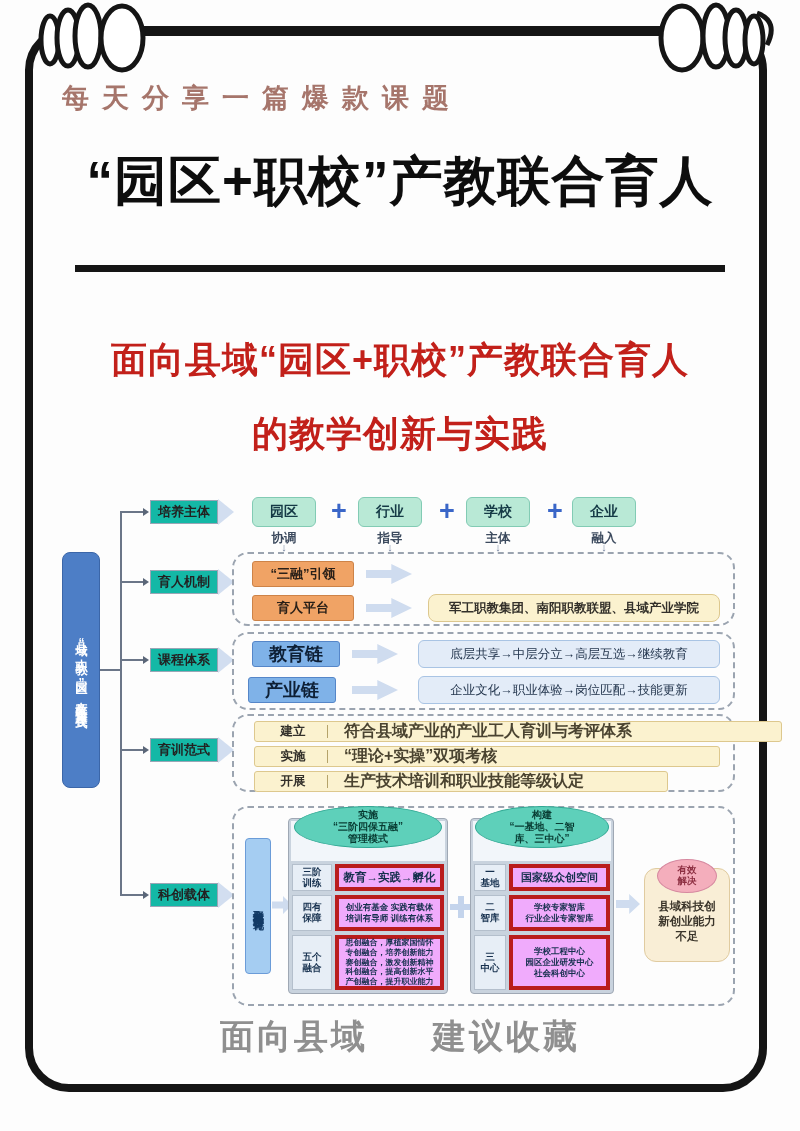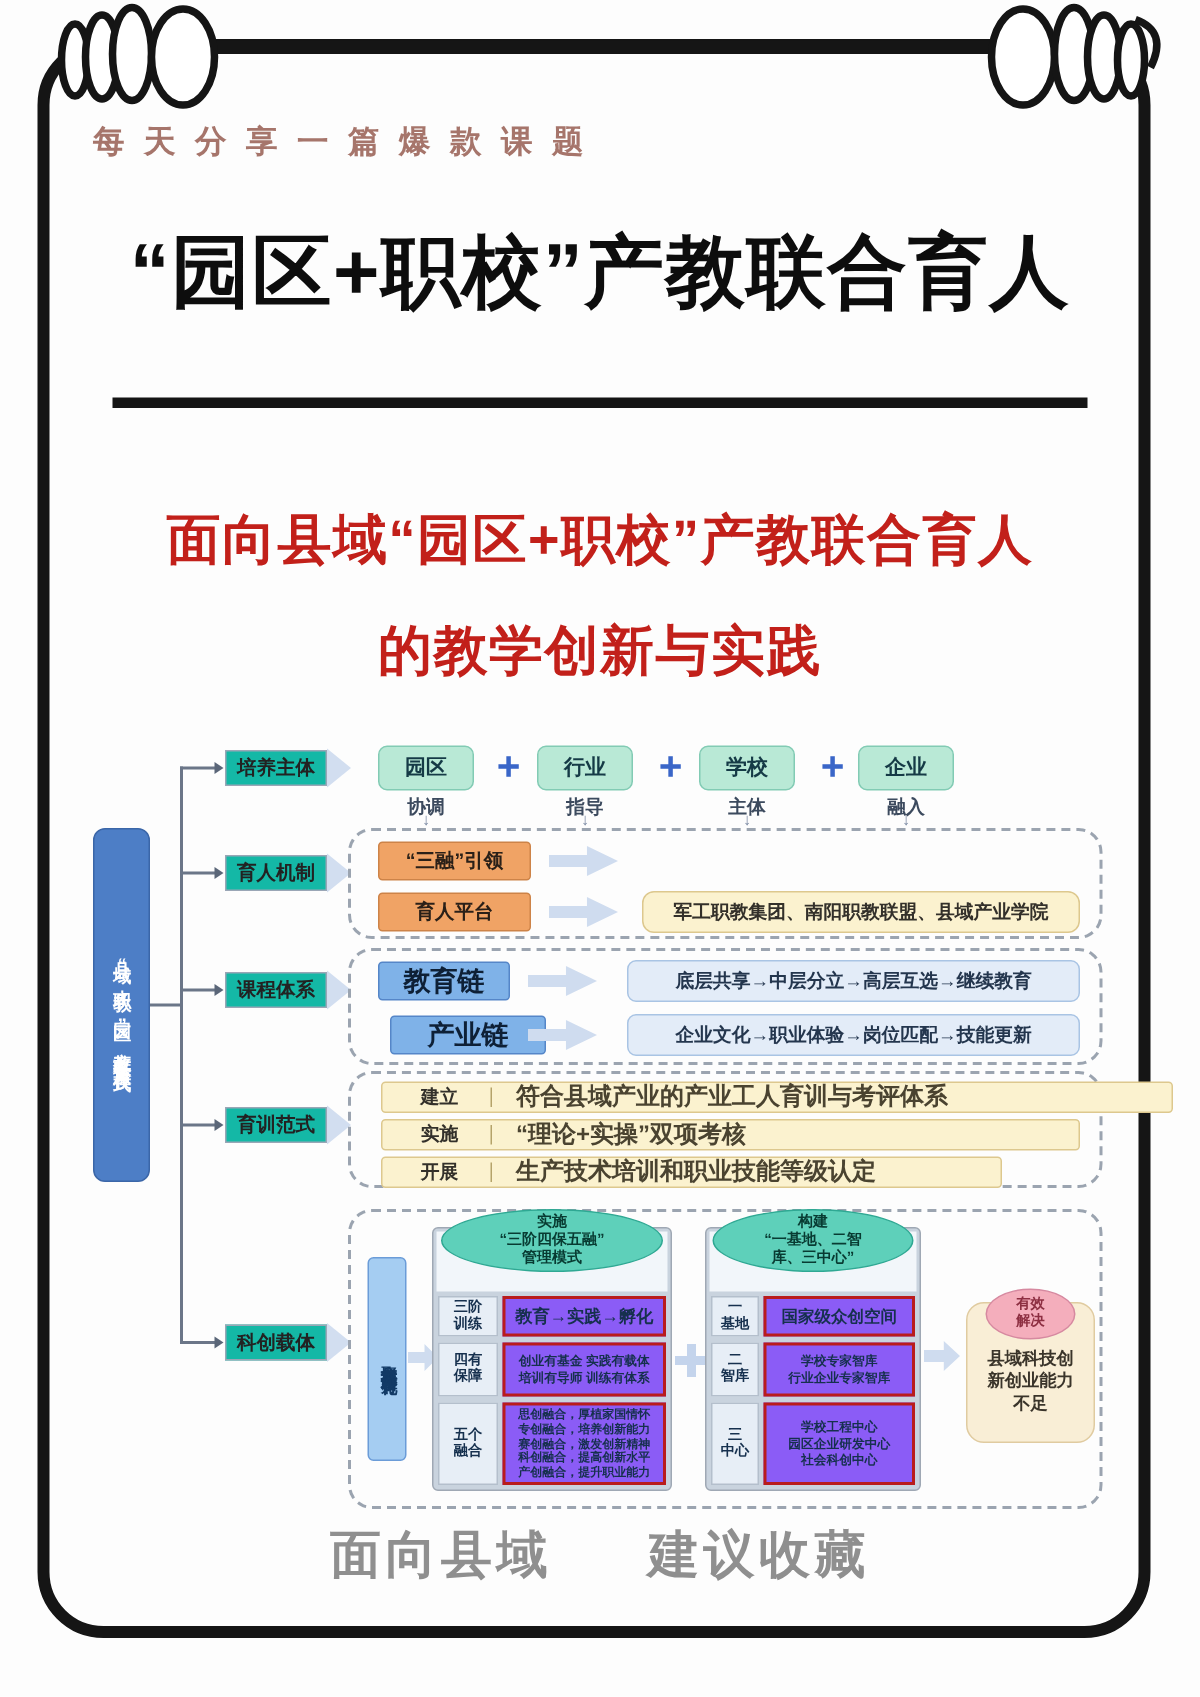--- a/index.html
+++ b/index.html
@@ -2,21 +2,21 @@
 <html><head>
 <meta charset="utf-8">
 <style>
   * { margin:0; padding:0; box-sizing:border-box; }
   body { background:#ffffff; font-family:"Liberation Sans","DejaVu Sans",sans-serif; }
   .page { position:relative; width:800px; height:1131px; background:#fdfdfd; overflow:hidden; }
   .frame { position:absolute; left:25px; top:26px; width:742px; height:1066px;
            border:8px solid #151515; border-radius:44px; background:transparent; }
   .top-deco { position:absolute; left:0; top:0; }
 
-  .tagline { position:absolute; left:62px; top:80px; font-size:21px; font-weight:bold;
+  .tagline { position:absolute; left:62px; top:80px; font-size:27px; font-weight:bold;
              letter-spacing:13px; color:#a6756b; }
   .main-title { position:absolute; left:0; top:146px; width:100%; text-align:center;
                 font-size:53px; font-weight:900; color:#0d0d0d; letter-spacing:1px; }
   .title-divider { position:absolute; left:75px; top:265px; width:650px; height:7px; background:#151515; }
   .sub { position:absolute; left:0; width:100%; text-align:center; font-weight:bold;
          color:#c2201a; font-size:36px; letter-spacing:1px; }
   .sub1 { top:336px; } .sub2 { top:410px; }
 
   .ml { white-space:pre-line; }
 
@@ -43,21 +43,21 @@
 
   .dashed { position:absolute; border:2px dashed #9ba4b0; border-radius:16px; }
 
   .olabel { position:absolute; background:#f0a365; border:1px solid #cd8348; border-radius:3px;
             display:flex; align-items:center; justify-content:center; font-size:13px; font-weight:bold; color:#2a2018; }
   .blabel { position:absolute; background:#7fb2e8; border:1px solid #5586c8; border-radius:3px;
             display:flex; align-items:center; justify-content:center; font-size:18px; font-weight:bold; color:#0e2036; }
   .cream { position:absolute; background:#fbf2cf; border:1px solid #ddc88e; border-radius:8px;
            display:flex; align-items:center; justify-content:center; font-size:12.5px; font-weight:bold; color:#33302a; }
   .lblue { position:absolute; background:#e3ecf8; border:1px solid #a9c4e4; border-radius:6px;
-           display:flex; align-items:center; justify-content:center; font-size:12.5px; font-weight:bold; color:#24364e; }
+           display:flex; align-items:center; justify-content:center; font-size:12.5px; font-weight:normal; color:#24364e; }
   .barrow { position:absolute; background:#cfdcef;
             clip-path:polygon(0 30%,55% 30%,55% 0,100% 50%,55% 100%,55% 70%,0 70%); }
 
   .trow { position:absolute; background:#fbf2cf; border:1px solid #ddc88e; border-radius:3px;
           display:flex; align-items:center; padding:0 10px; }
   .trow .tl { width:56px; text-align:center; font-size:12.5px; font-weight:bold; color:#33302a; }
   .trow .tdiv { width:1px; height:70%; background:#b5a36a; margin:0 6px; }
   .trow .tc { font-size:16px; font-weight:bold; color:#4a4330; padding-left:10px; white-space:nowrap; }
 
   .vtext { writing-mode:vertical-rl; text-orientation:upright; }
@@ -69,21 +69,21 @@
               color:#123a66; font-size:11px; font-weight:bold; letter-spacing:1px; }
 
   .colbg { position:absolute; background:#c9d3de; border:1px solid #9fa8b4; border-radius:4px; }
   .colhead { position:absolute; background:#f2f6fa; }
   .ellip { position:absolute; background:#5ed0ba; border:1.5px solid #2fa893; border-radius:50%;
            display:flex; align-items:center; justify-content:center; text-align:center;
            font-size:10px; line-height:1.2; font-weight:bold; color:#083b32; }
   .crow { position:absolute; display:flex; gap:3px; }
   .crow .lab { background:#e7eef6; border:1px solid #b4bfcc; display:flex; align-items:center; justify-content:center;
                text-align:center; font-weight:bold; color:#16304e; line-height:1.15; }
-  .crow .con { background:#8b5cf6; border:2px solid #b91c1c; flex:1; display:flex; align-items:center;
+  .crow .con { background:#f0abfc; border:4px solid #b91c1c; flex:1; display:flex; align-items:center;
                justify-content:center; text-align:center; font-weight:bold; color:#16304e; }
 
   .xplus { position:absolute; left:450px; top:896px; width:22px; height:22px; }
   .xplus .pv { position:absolute; left:8px; top:0; width:6px; height:22px; background:#c4d4ec; }
   .xplus .ph { position:absolute; left:0; top:8px; width:22px; height:6px; background:#c4d4ec; }
 
   .outcome { position:absolute; left:644px; top:868px; width:86px; height:94px; background:#f9eed6;
              border:1.5px solid #e0cba0; border-radius:12px; text-align:center; }
   .badge { position:absolute; left:657px; top:859px; width:60px; height:34px; background:#f4aebc;
            border:1.5px solid #d689a0; border-radius:50%; display:flex; align-items:center; justify-content:center;
@@ -181,21 +181,21 @@
   <div class="olabel" style="left:252px;top:561px;width:102px;height:26px;">“三融”引领</div>
   <div class="barrow" style="left:366px;top:564px;width:46px;height:20px;"></div>
   <div class="olabel" style="left:252px;top:595px;width:102px;height:26px;">育人平台</div>
   <div class="barrow" style="left:366px;top:598px;width:46px;height:20px;"></div>
   <div class="cream" style="left:428px;top:594px;width:292px;height:28px;">军工职教集团、南阳职教联盟、县域产业学院</div>
 
   <div class="dashed" style="left:232px;top:632px;width:503px;height:78px;"></div>
   <div class="blabel" style="left:252px;top:641px;width:88px;height:26px;">教育链</div>
   <div class="barrow" style="left:352px;top:644px;width:46px;height:20px;"></div>
   <div class="lblue" style="left:418px;top:640px;width:302px;height:28px;">底层共享→中层分立→高层互选→继续教育</div>
-  <div class="blabel" style="left:260px;top:677px;width:104px;height:26px;">产业链</div>
+  <div class="blabel" style="left:248px;top:677px;width:88px;height:26px;">产业链</div>
   <div class="barrow" style="left:352px;top:680px;width:46px;height:20px;"></div>
   <div class="lblue" style="left:418px;top:676px;width:302px;height:28px;">企业文化→职业体验→岗位匹配→技能更新</div>
 
   <div class="dashed" style="left:232px;top:714px;width:503px;height:78px;"></div>
   <div class="trow" style="left:254px;top:721px;width:528px;height:21px;">
     <span class="tl">建立</span>
     <span class="tdiv"></span>
     <span class="tc">符合县域产业的产业工人育训与考评体系</span>
   </div>
   <div class="trow" style="left:254px;top:746px;width:466px;height:21px;">

